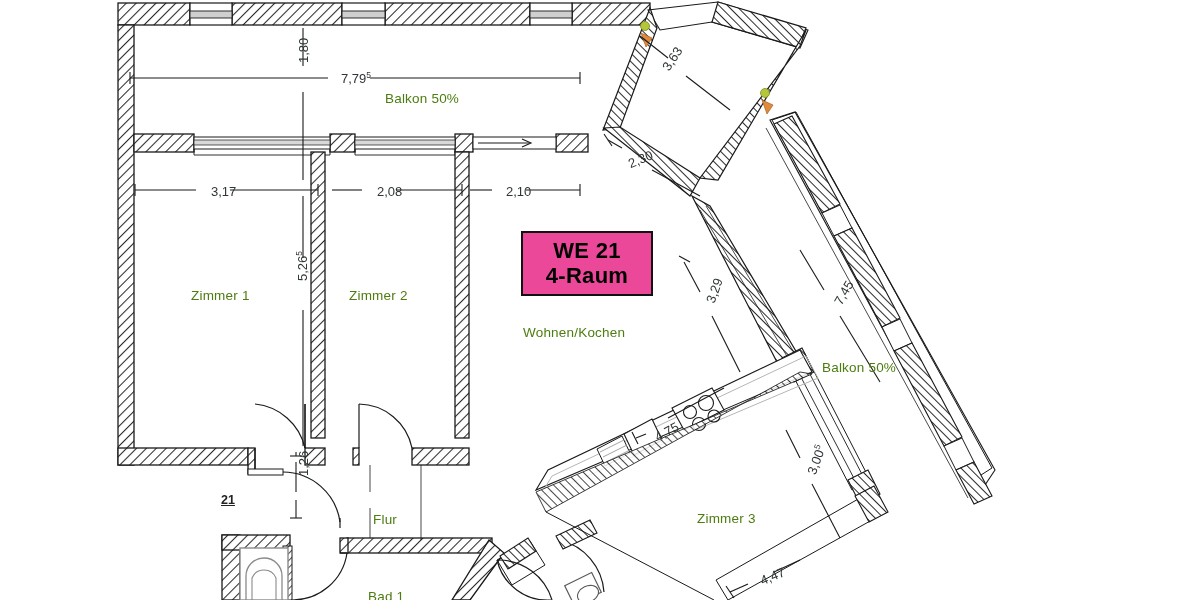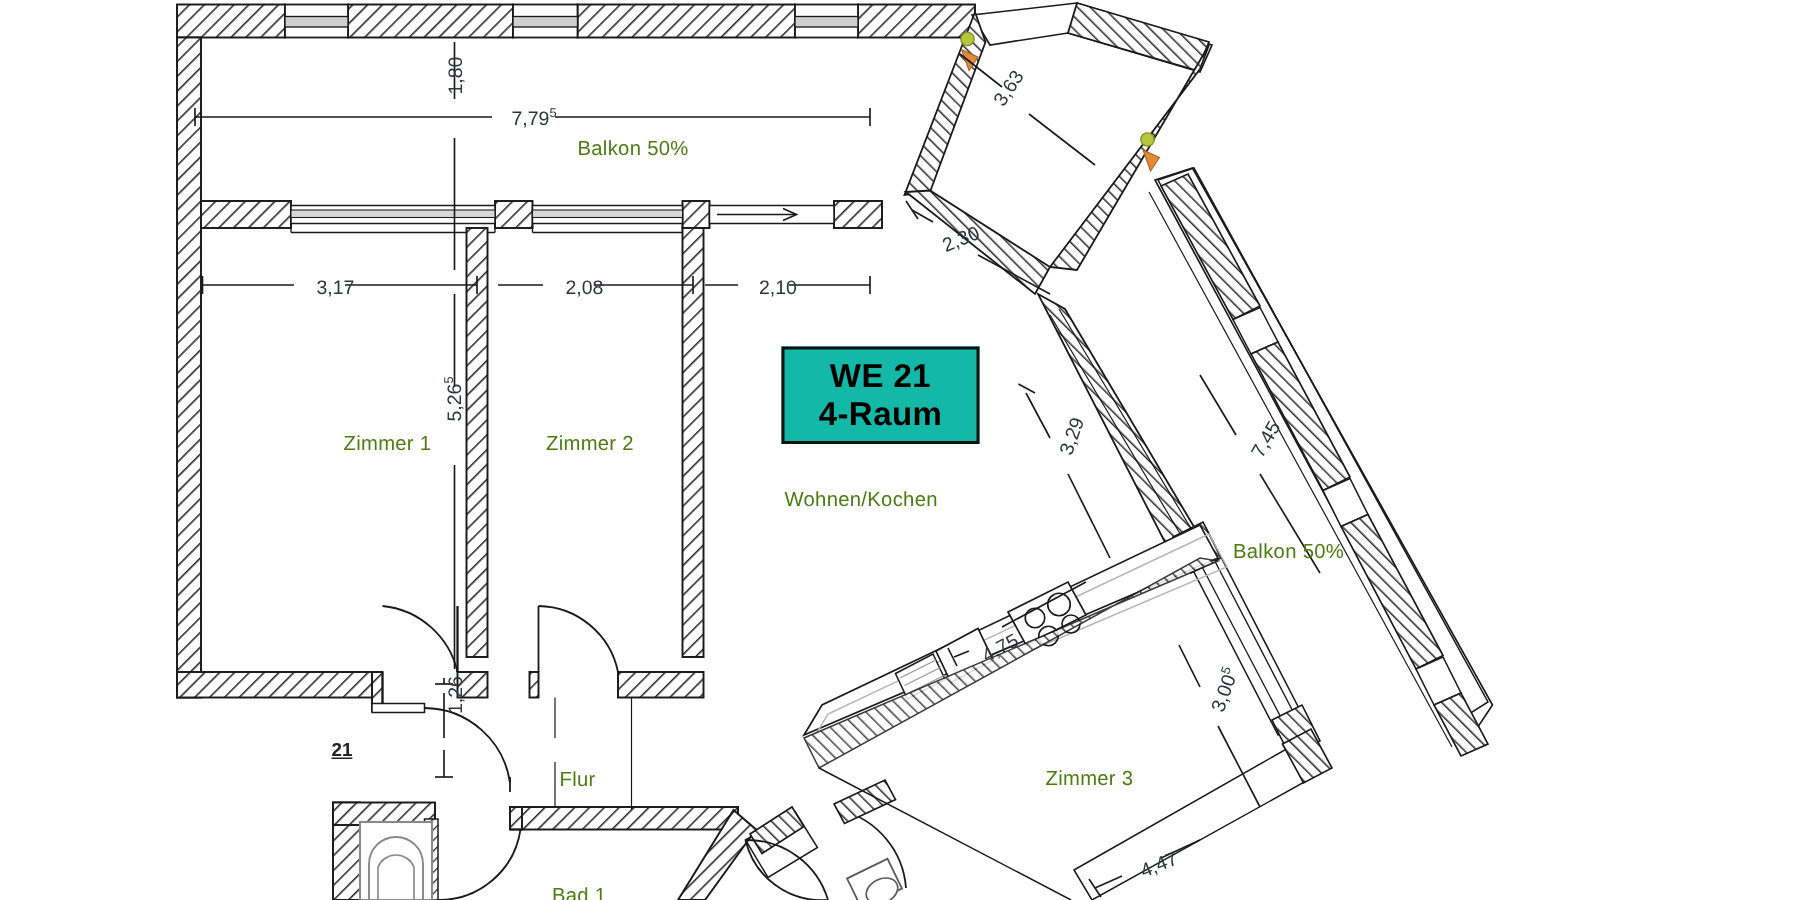--- a/index.html
+++ b/index.html
@@ -3,21 +3,21 @@
 <meta charset="utf-8">
 <style>
   html,body{margin:0;padding:0;background:#ffffff;}
   body{font-family:"Liberation Sans",sans-serif;}
   #stage{position:relative;width:1200px;height:600px;background:#ffffff;overflow:hidden;}
   #plan{position:absolute;left:0;top:0;width:1200px;height:600px;}
   .lbl{position:absolute;white-space:nowrap;color:#4d7c0f;font-family:"Liberation Sans",sans-serif;}
   .room-lbl{font-size:13.5px;letter-spacing:.2px;}
   .dim-lbl{font-size:13px;color:#2f3638;}
   .dim-lbl sup{font-size:8.5px;vertical-align:super;}
-  .unit-box{position:absolute;border:2.2px solid #111;background:#14b8a6;
+  .unit-box{position:absolute;border:2.2px solid #111;background:#ec4899;
             display:flex;flex-direction:column;align-items:center;justify-content:center;}
   .unit-box div{font-weight:bold;color:#000;font-size:22px;line-height:1.12;letter-spacing:.3px;}
   .flat-no{position:absolute;font-weight:bold;font-size:12.5px;color:#222;}
 </style>
 </head>
 <body>
 
 <div id="stage">
 
   <svg id="plan" viewBox="0 0 1200 600">
@@ -283,22 +283,22 @@
     </g>
   </svg>
 
   <div class="unit-box" style="left:521px;top:231px;width:128px;height:61px;">
     <div>WE 21</div>
     <div>4-Raum</div>
   </div>
 
   <div class="flat-no" style="left:221px;top:493px;text-decoration:underline;">21</div>
 
-  <div class="lbl room-lbl" style="left:191px;top:288px;margin-left:38px;">Zimmer 1</div>
-  <div class="lbl room-lbl" style="left:364px;top:288px;">Zimmer 2</div>
+  <div class="lbl room-lbl" style="left:191px;top:288px;">Zimmer 1</div>
+  <div class="lbl room-lbl" style="left:349px;top:288px;">Zimmer 2</div>
   <div class="lbl room-lbl" style="left:697px;top:511px;">Zimmer 3</div>
   <div class="lbl room-lbl" style="left:523px;top:325px;">Wohnen/Kochen</div>
   <div class="lbl room-lbl" style="left:373px;top:512px;">Flur</div>
   <div class="lbl room-lbl" style="left:368px;top:589px;">Bad 1</div>
   <div class="lbl room-lbl" style="left:385px;top:91px;">Balkon 50%</div>
   <div class="lbl room-lbl" style="left:822px;top:360px;">Balkon 50%</div>
 
   <div id="dims">
       <div class="lbl dim-lbl" style="left: 341px; top: 70px; transform-origin: left top; transform: rotate(0deg);">7,79<sup>5</sup></div>
       <div class="lbl dim-lbl" style="left: 296px; top: 63px; transform-origin: left top; transform: rotate(-90deg);">1,80</div>

